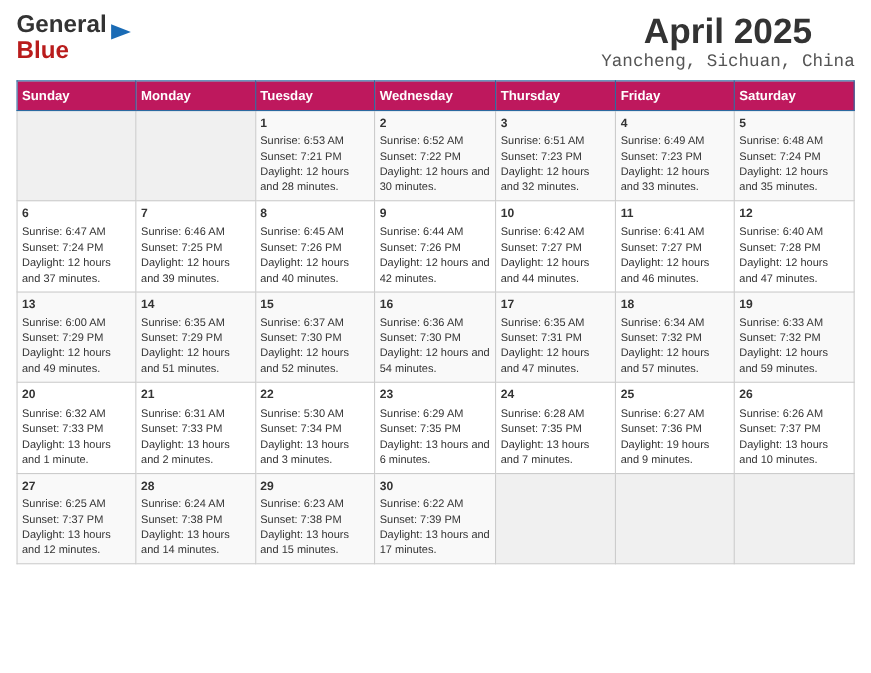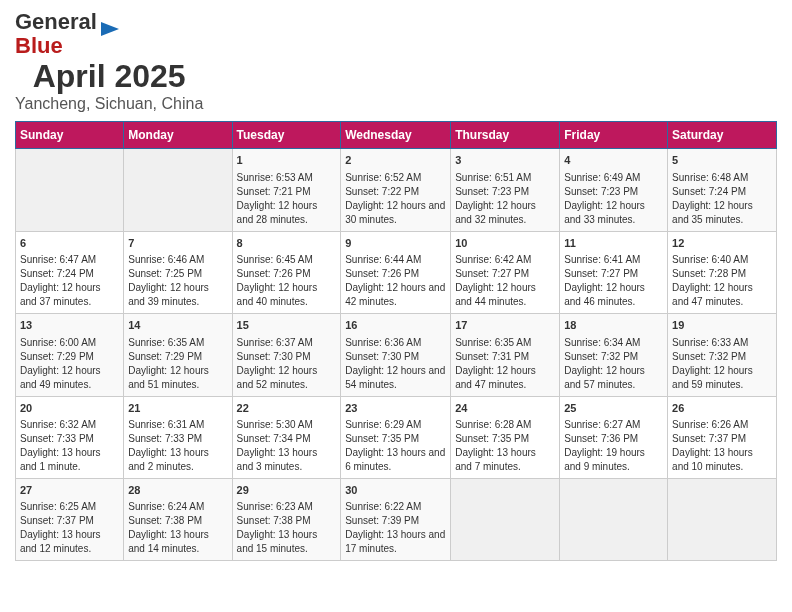--- a/index.html
+++ b/index.html
@@ -12,21 +12,20 @@
     }
     .container {
       width: 792px;
       padding: 10px 15px;
     }
     .header {
       display: flex;
       justify-content: space-between;
       align-items: flex-start;
       margin-bottom: 8px;
-      flex-direction: column;
     }
     .logo {
       display: flex;
       flex-direction: column;
       align-items: flex-start;
     }
     .logo-text {
       font-size: 22px;
       font-weight: bold;
       color: #333;
@@ -38,20 +37,21 @@
     }
     .title-block h1 {
       font-size: 32px;
       font-weight: bold;
       color: #333;
     }
     .title-block h2 {
       font-size: 16px;
       font-weight: normal;
       color: #555;
+      font-family: Liberation Mono, monospace;
     }
     table {
       width: 100%;
       border-collapse: collapse;
       font-size: 10.5px;
     }
     thead tr th {
       background-color: #be185d;
       color: #fff;
       padding: 6px 4px;

